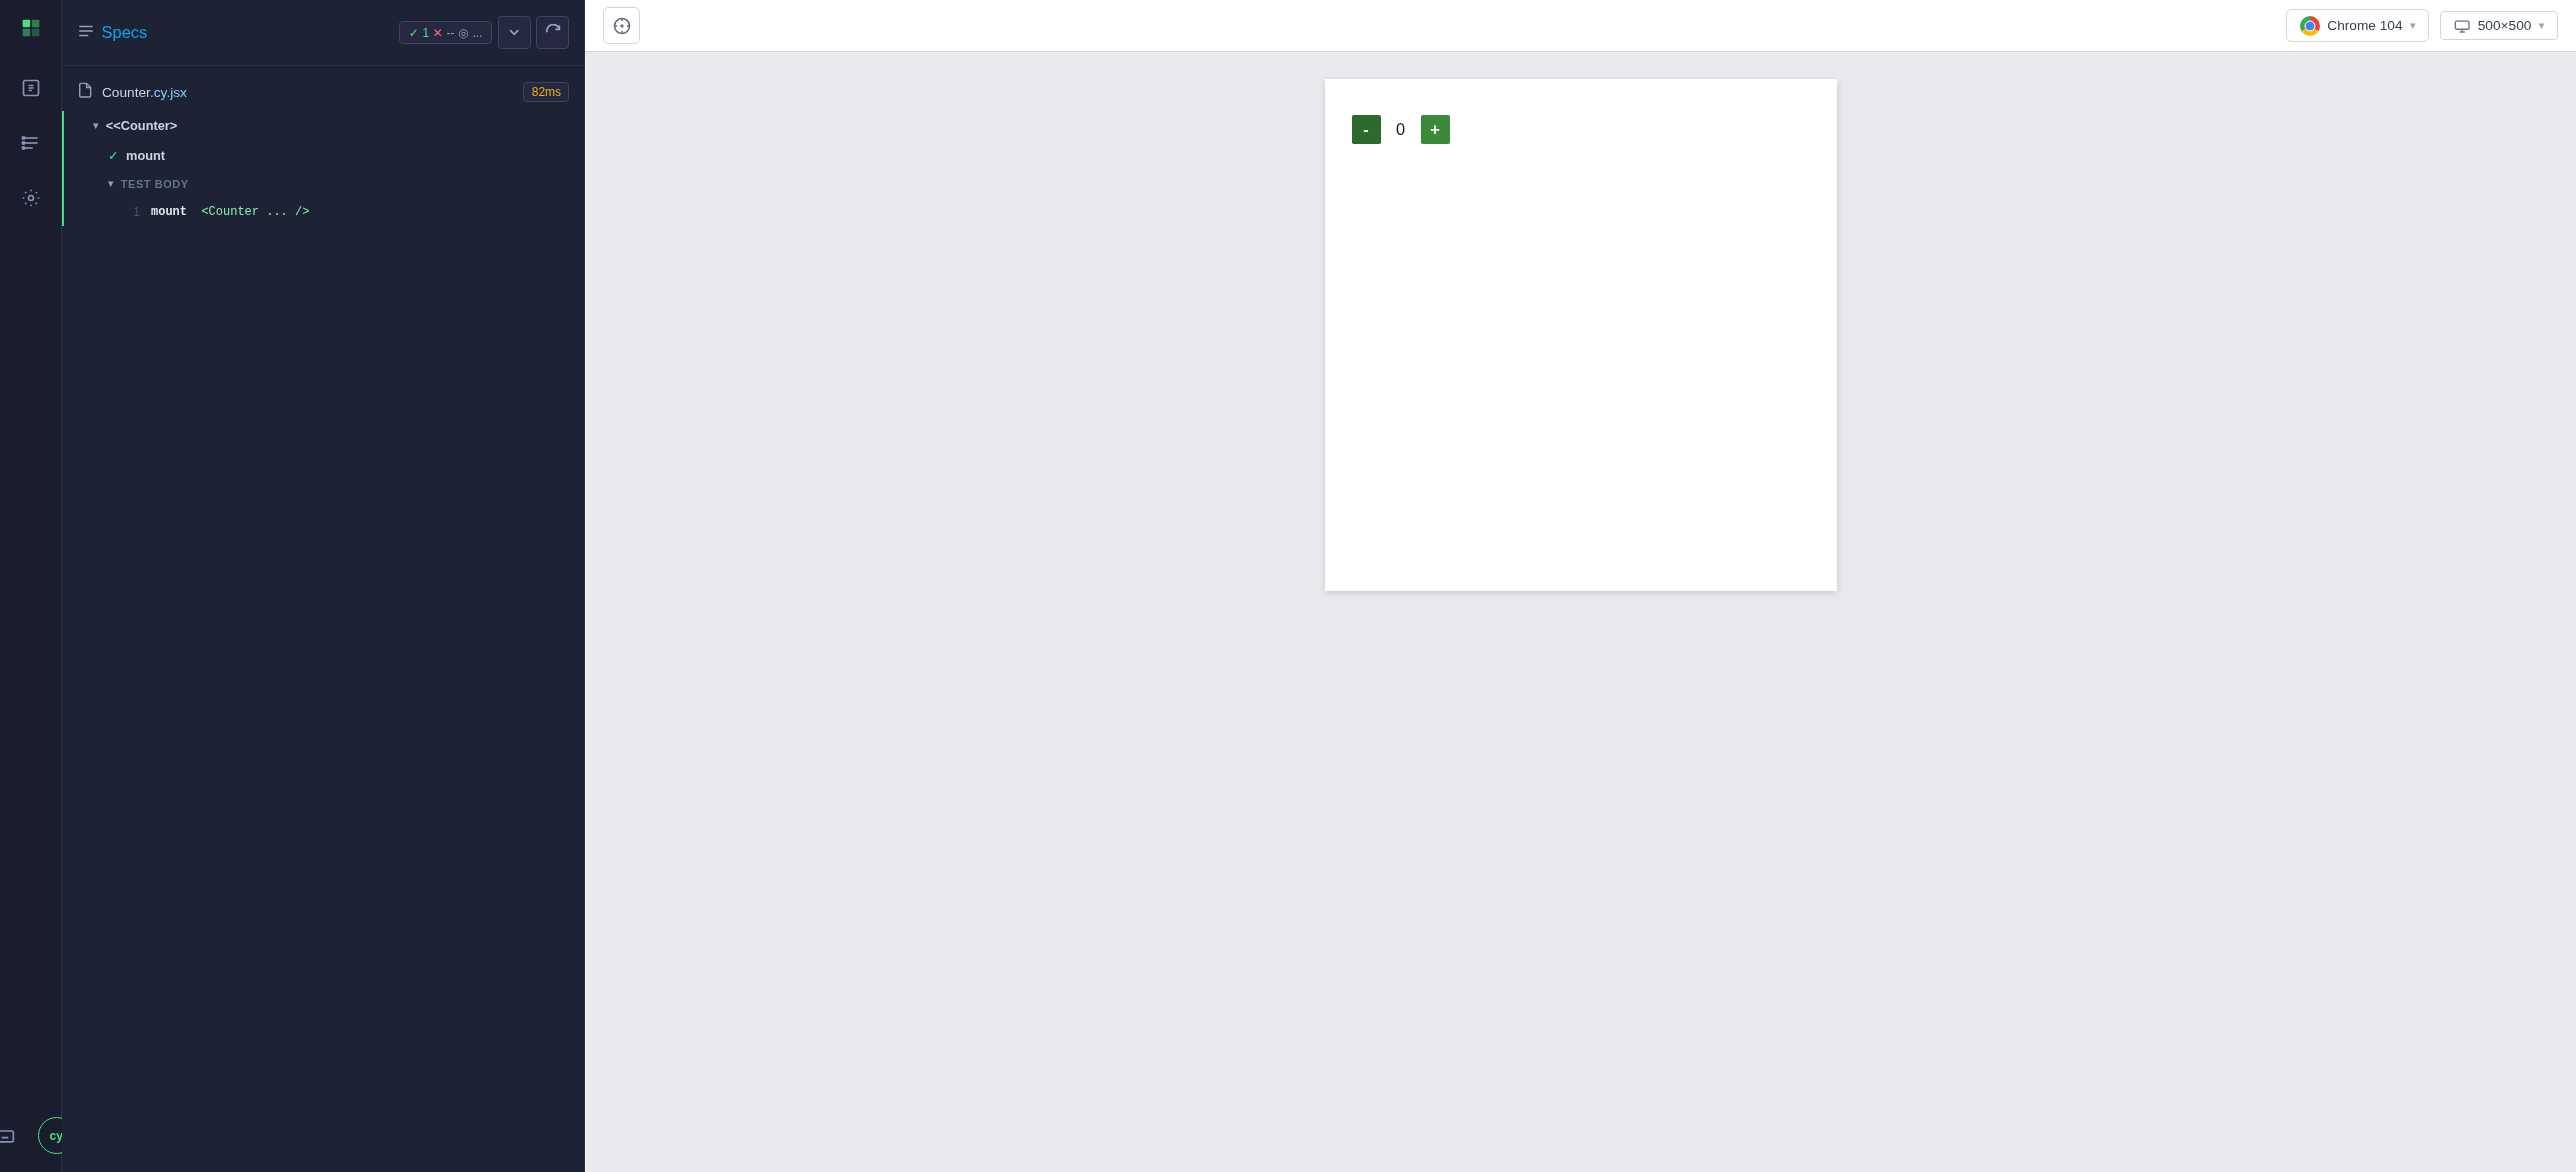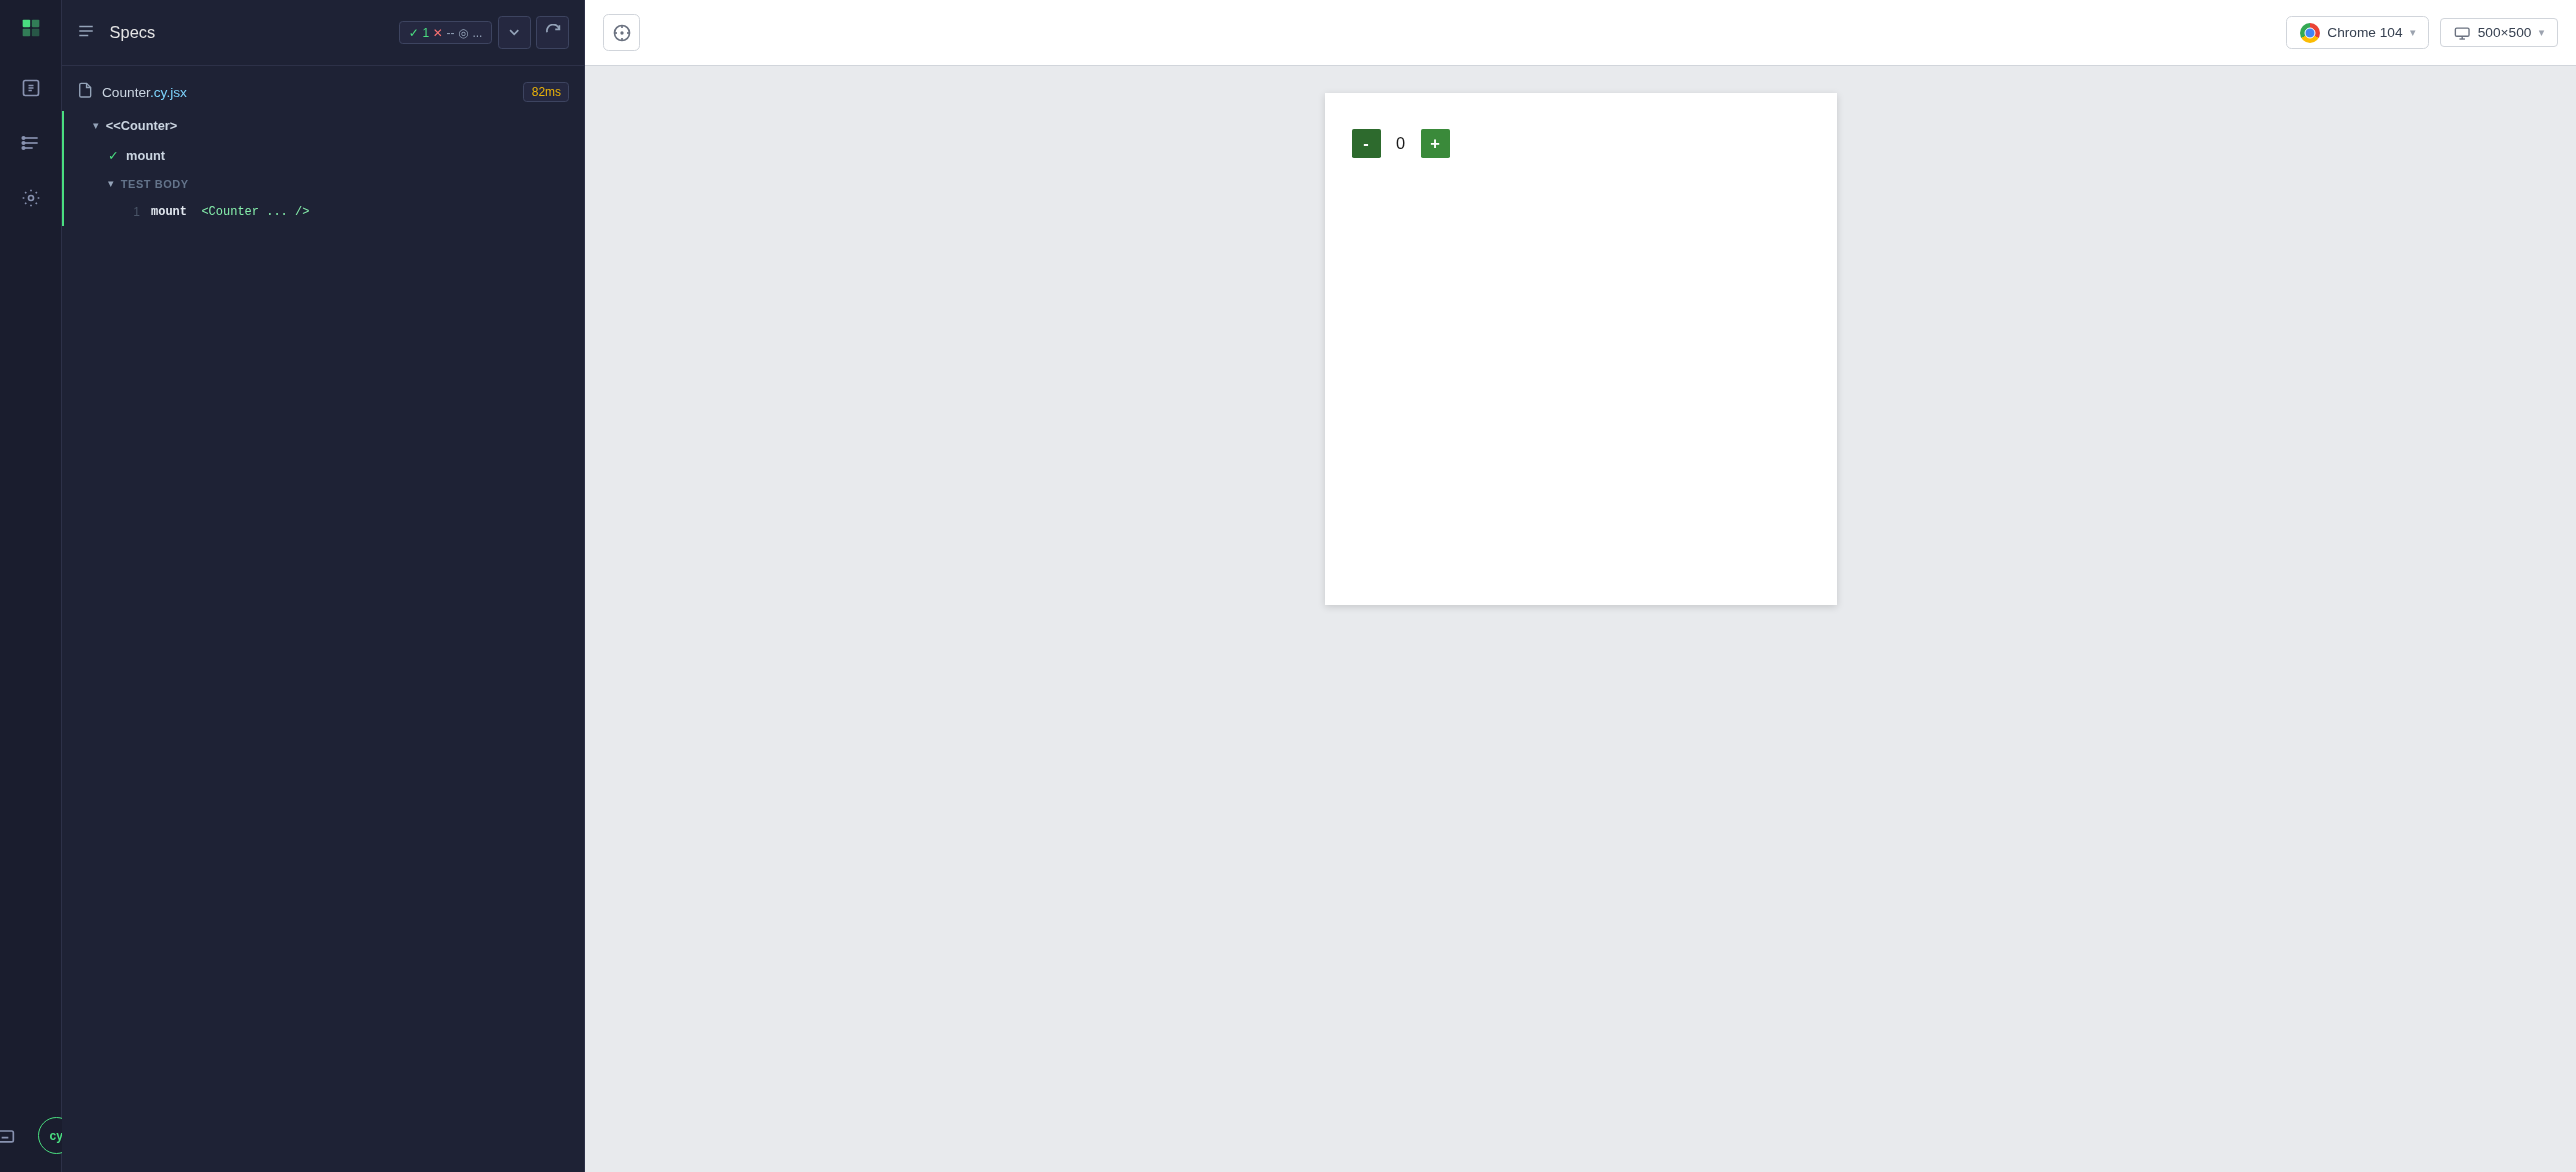--- a/index.html
+++ b/index.html
@@ -74,22 +74,22 @@
       justify-content: space-between;
       padding: 0 14.6px;
       height: 66px;
       border-bottom: 0.9px solid #2d3148;
       background: #1e2235;
     }
 
     .specs-title {
       display: flex;
       align-items: center;
-      gap: 15px;
-      color: #e5e5e5;
+      gap: 7px;
+      color: #0ea5e9;
       font-size: 16.4px;
       font-weight: 500;
     }
 
     .specs-title-icon {
       color: #94a3b8;
     }
 
     .toolbar-right {
       display: flex;
@@ -247,21 +247,21 @@
       flex-direction: column;
       background: #e8eaed;
       overflow: hidden;
     }
 
     .right-header {
       display: flex;
       align-items: center;
       justify-content: space-between;
       padding: 0 18px;
-      height: 66px;
+      height: 52px;
       background: #ffffff;
       border-bottom: 0.9px solid #d1d5db;
     }
 
     .right-header-left {
       display: flex;
       align-items: center;
       gap: 9px;
     }
 

